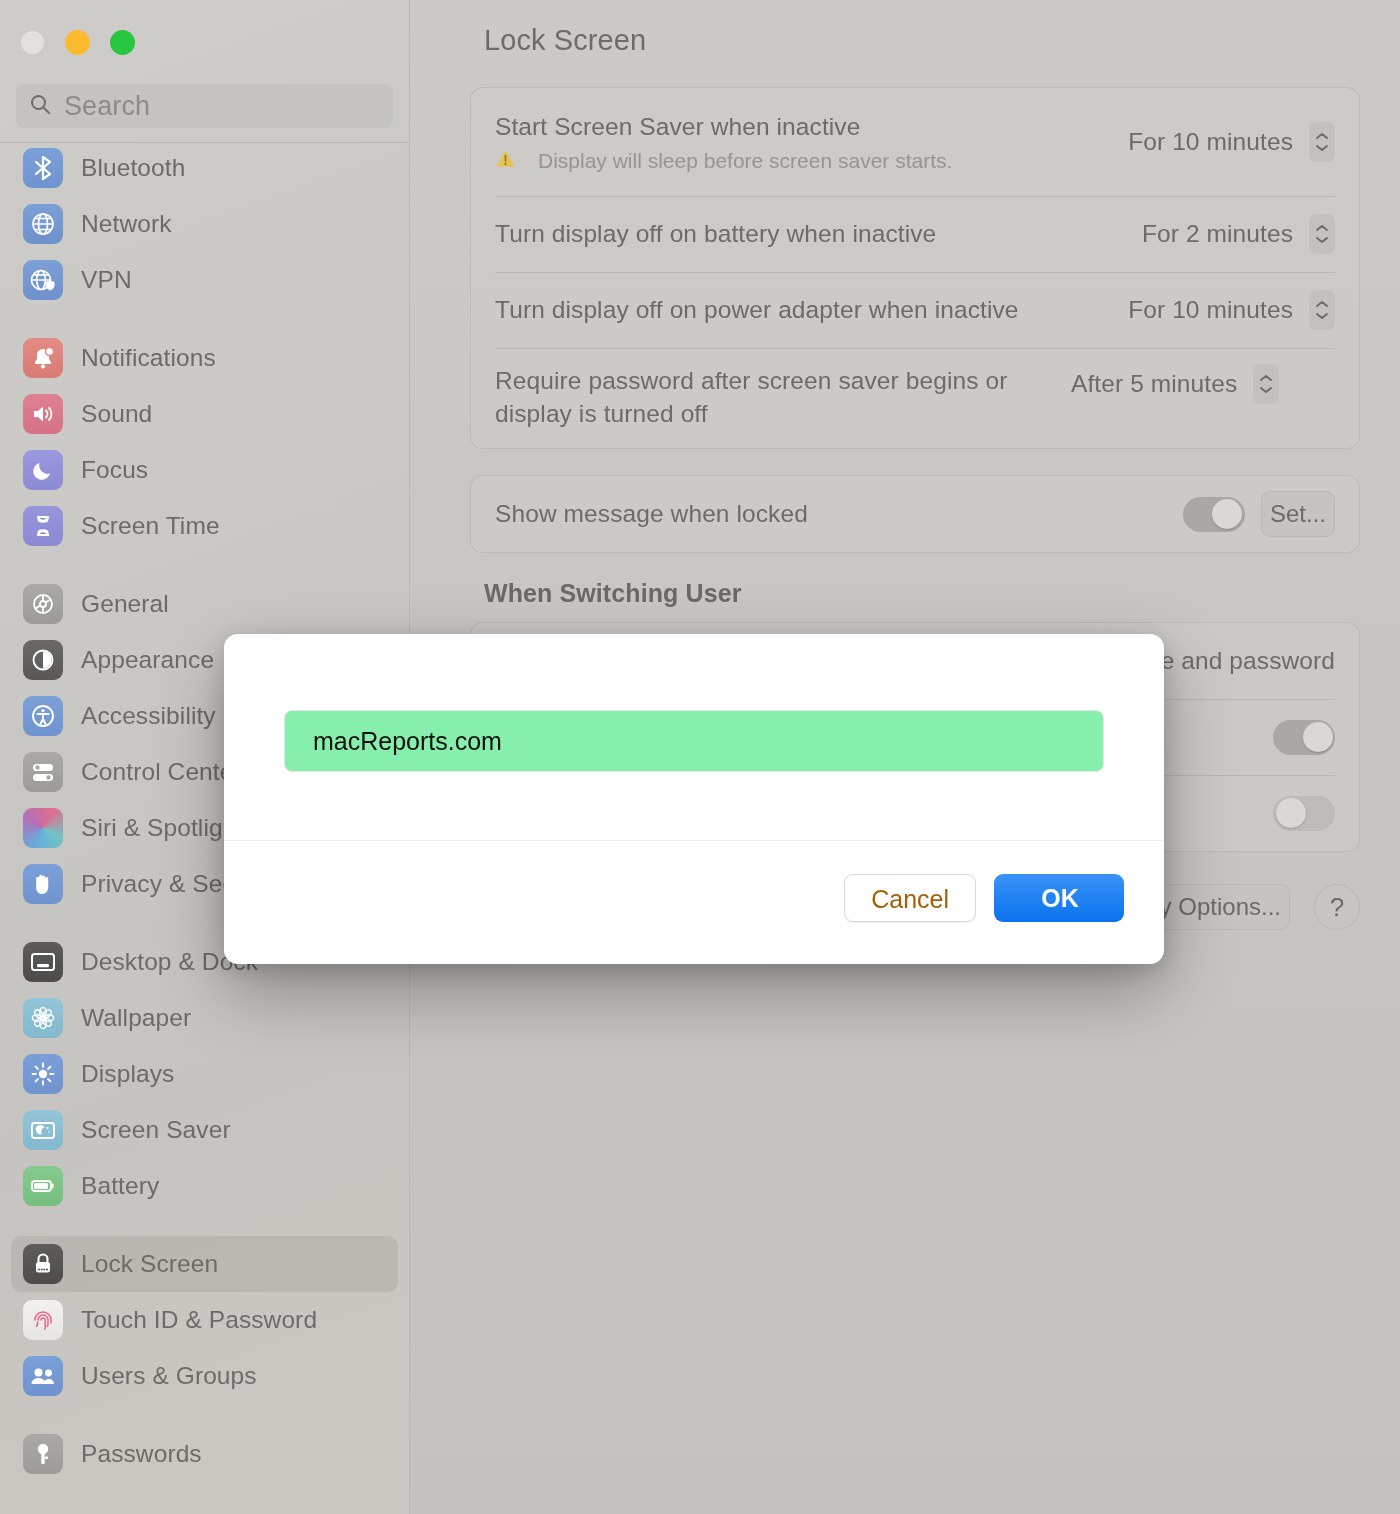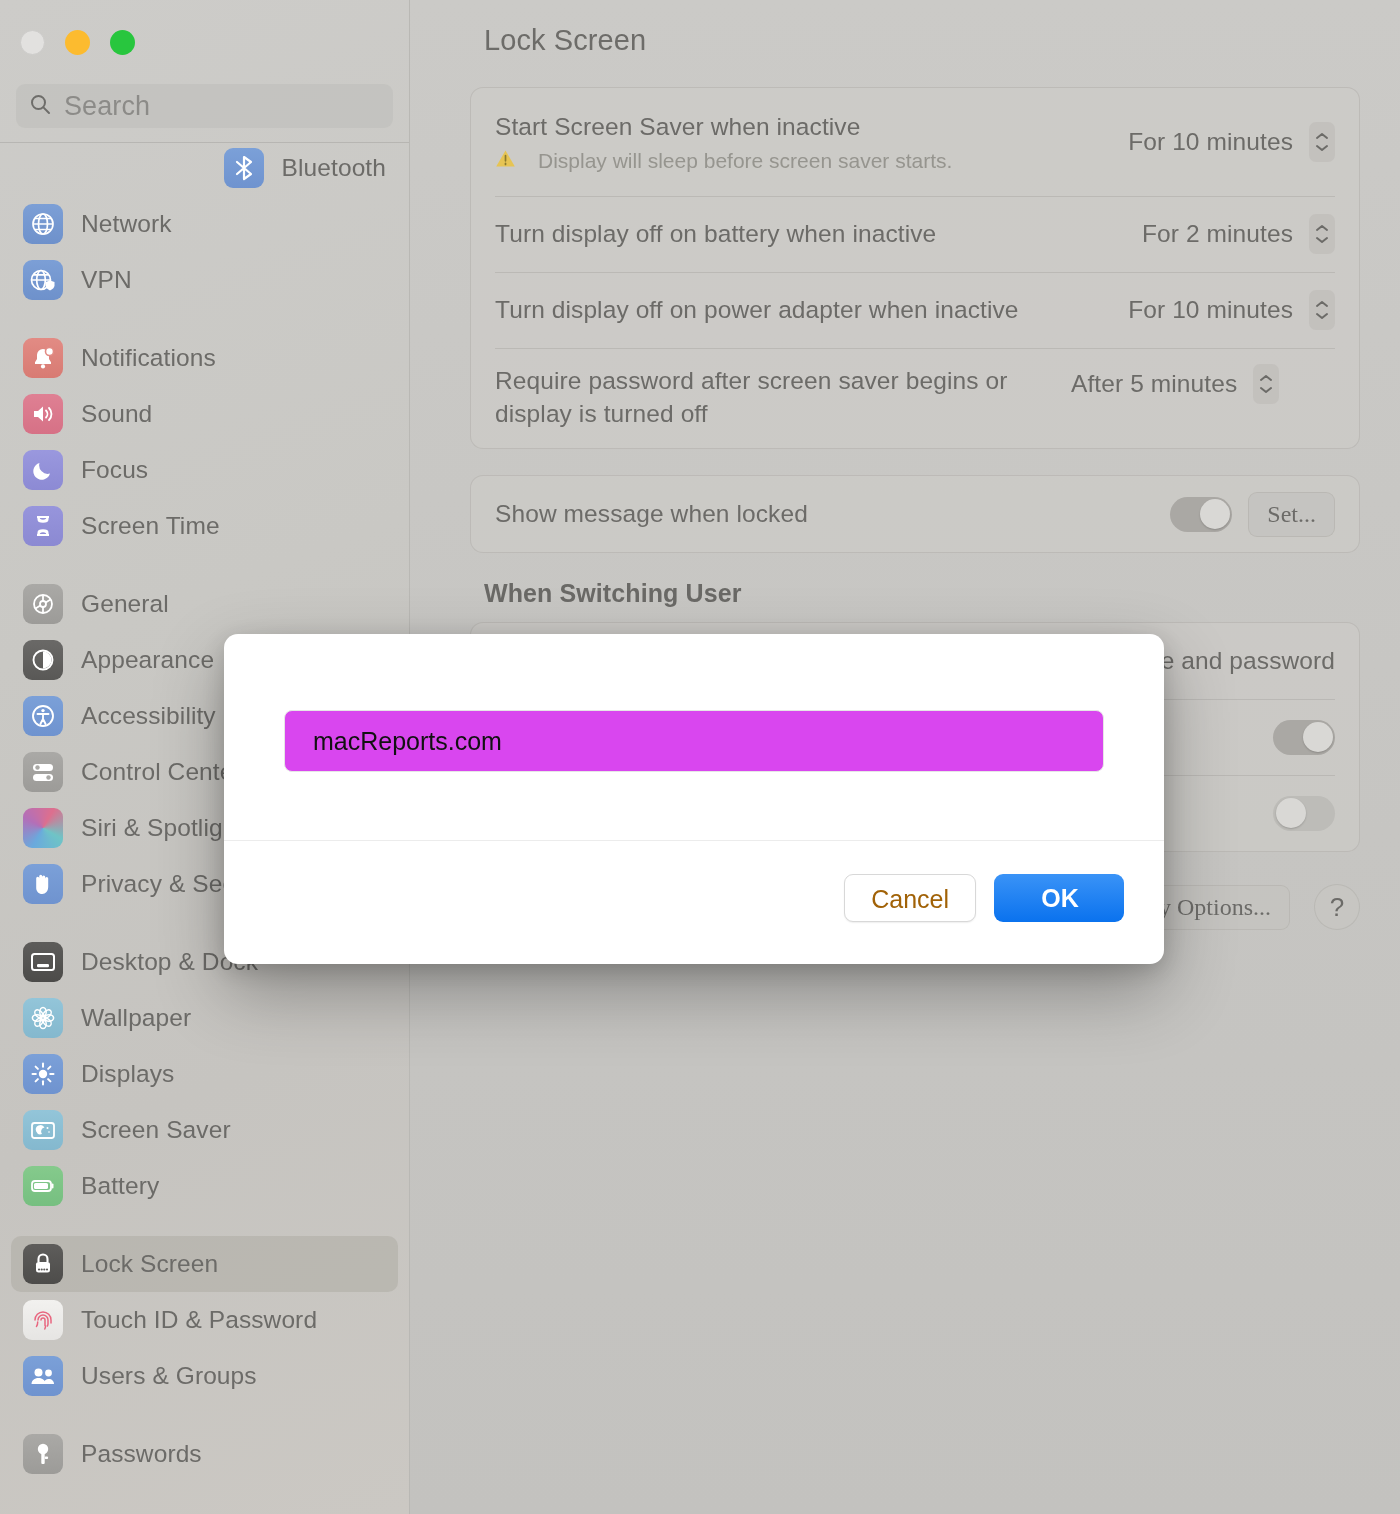--- a/index.html
+++ b/index.html
@@ -85,21 +85,21 @@
     display: flex;
     align-items: center;
     gap: 18px;
     padding: 0 12px;
     border-radius: 10px;
     position: relative;
   }
   .nav-item.selected {
     background: rgba(168,164,156,0.42);
   }
-  .nav-item.clipped-top { margin-top: -22px; justify-content: flex-end; }
+  .nav-item.clipped-top { margin-top: -22px; }
 
   .nav-label {
     font-size: 24.5px;
     color: #6c6b68;
     letter-spacing: 0.1px;
     white-space: nowrap;
   }
 
   .ic {
     width: 40px; height: 40px;
@@ -218,23 +218,23 @@
   }
   .toggle.on .knob { left: 29.5px; }
   .toggle.off { background: #bdbcb8; }
 
   .btn-plain {
     background: rgba(196,195,191,0.85);
     border: 1px solid rgba(178,176,172,0.6);
     border-radius: 9px;
     font-size: 24px;
     color: #6c6b68;
-    padding: 8px 18px;
+    padding: 8px 8px;
     white-space: nowrap;
-    font-family: Liberation Serif, serif;
+    font-family: Liberation Sans, sans-serif;
   }
 
   .section-head {
     font-size: 25px;
     color: #6a6966;
     font-weight: 700;
     padding: 0 0 14px 34px;
     letter-spacing: .1px;
   }
 
@@ -275,21 +275,21 @@
     font-weight: 700;
     color: #111;
     letter-spacing: .15px;
   }
   #sheet-input {
     margin-top: 32px;
     height: 62px;
     width: 100%;
     border: 1px solid #e6e6e6;
     border-radius: 8px;
-    background: #d946ef;
+    background: #86efac;
     font-size: 25px;
     color: #111;
     padding: 12px 28px;
     font-family: inherit;
     outline: none;
   }
   #sheet-divider {
     position: absolute;
     left: 0; right: 0;
     top: 206px;

